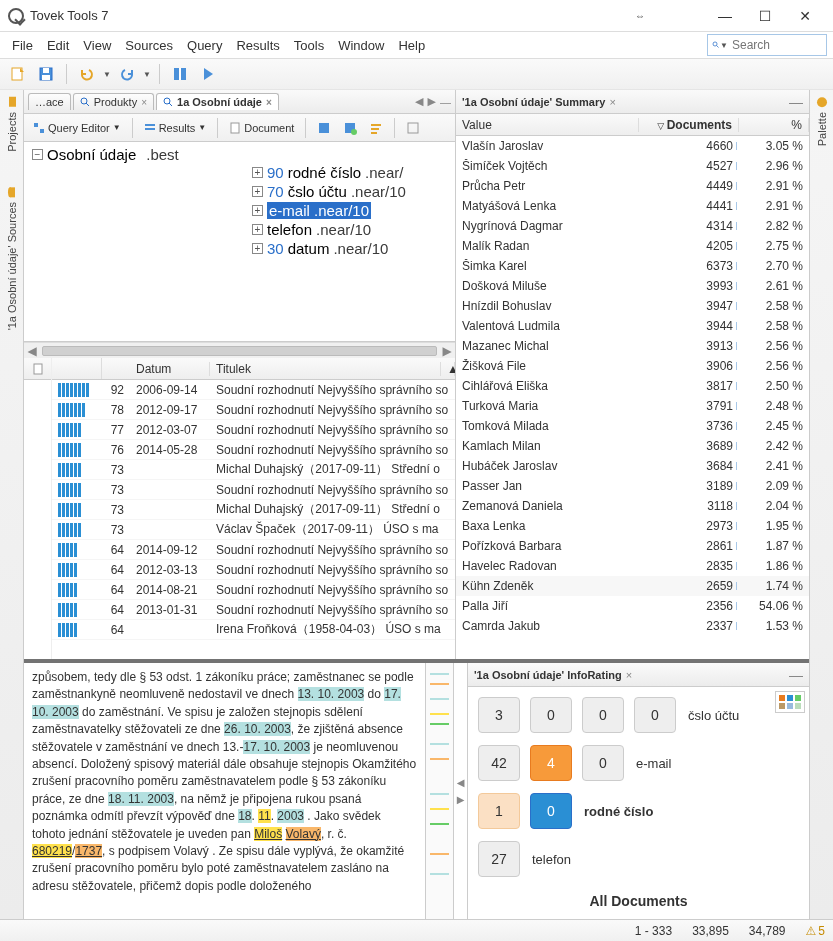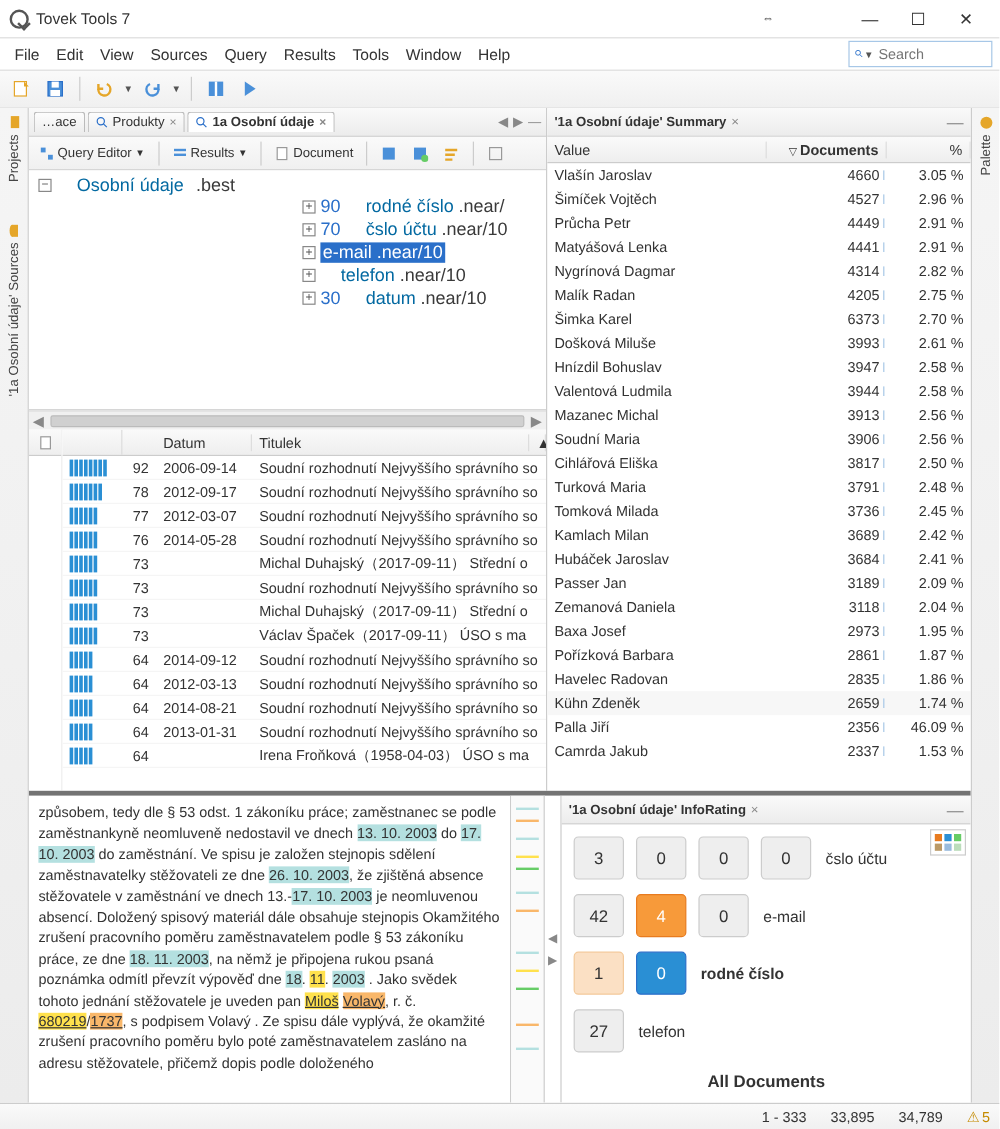--- a/index.html
+++ b/index.html
@@ -33,21 +33,21 @@
 .tab.active { background: #fff; font-weight: bold; }
 .tab .closex { color: #888; font-size: 10px; }
 .tabnav { margin-left: auto; display: flex; gap: 4px; color: #888; font-size: 11px; cursor: pointer; align-items: center; }
 .querytools { height: 28px; border-bottom: 1px solid #ccc; display: flex; align-items: center; padding: 0 4px; gap: 2px; background: linear-gradient(#fafafa,#f0f0f0); }
 .qtbtn { display: flex; align-items: center; gap: 3px; padding: 2px 5px; cursor: pointer; font-size: 11px; border-radius: 2px; }
 .treearea { flex: 0 0 200px; overflow: auto; background: #fff; position: relative; border-bottom: 1px solid #ccc; }
 .treeroot { padding: 4px 8px; font-size: 15px; }
 .treenode { display: flex; align-items: center; gap: 4px; }
 .treechild { margin-left: 220px; display: flex; align-items: center; gap: 4px; padding: 1px 0; font-size: 15px; }
 .boxminus { width: 11px; height: 11px; border: 1px solid #888; display: inline-flex; align-items: center; justify-content: center; font-size: 10px; line-height: 1; color: #555; background: #fff; }
-.orange { color: #0369a1; margin-left: 17px; }
+.orange { color: #000000; }
 .blue { color: #2a6fc9; }
 .dark { color: #3a3a3a; }
 .hl-blue { background: #2a6fc9; color: #fff; padding: 0 2px; }
 .scrolltrack { height: 16px; background: #f0f0f0; border-top: 1px solid #ddd; display: flex; align-items: center; }
 .scrolltrack .arrow { width: 16px; text-align: center; color: #888; cursor: pointer; }
 .scrolltrack .thumb { flex: 1; height: 10px; background: #d0d0d0; border: 1px solid #bbb; border-radius: 2px; margin: 0 2px; }
 .resultarea { flex: 1; display: flex; overflow: hidden; }
 .resultleftcol { width: 28px; border-right: 1px solid #eee; display: flex; flex-direction: column; }
 .resulttable { flex: 1; overflow: hidden; display: flex; flex-direction: column; }
 .tblhead { display: flex; background: linear-gradient(#fafafa,#eee); border-bottom: 1px solid #ccc; height: 22px; align-items: center; font-size: 12px; }
@@ -567,21 +567,21 @@
               <div class="valcol">Valentová Ludmila</div>
               <div class="doccol">3944</div>
               <div class="pctcol">2.58 %</div>
             </div>
             <div class="sumrow">
               <div class="valcol">Mazanec Michal</div>
               <div class="doccol">3913</div>
               <div class="pctcol">2.56 %</div>
             </div>
             <div class="sumrow">
-              <div class="valcol">Soudní Maria</div>
+              <div class="valcol">Žišková File</div>
               <div class="doccol">3906</div>
               <div class="pctcol">2.56 %</div>
             </div>
             <div class="sumrow">
               <div class="valcol">Cihlářová Eliška</div>
               <div class="doccol">3817</div>
               <div class="pctcol">2.50 %</div>
             </div>
             <div class="sumrow">
               <div class="valcol">Turková Maria</div>
@@ -607,21 +607,21 @@
               <div class="valcol">Passer Jan</div>
               <div class="doccol">3189</div>
               <div class="pctcol">2.09 %</div>
             </div>
             <div class="sumrow">
               <div class="valcol">Zemanová Daniela</div>
               <div class="doccol">3118</div>
               <div class="pctcol">2.04 %</div>
             </div>
             <div class="sumrow">
-              <div class="valcol">Baxa Josef</div>
+              <div class="valcol">Baxa Lenka</div>
               <div class="doccol">2973</div>
               <div class="pctcol">1.95 %</div>
             </div>
             <div class="sumrow">
               <div class="valcol">Pořízková Barbara</div>
               <div class="doccol">2861</div>
               <div class="pctcol">1.87 %</div>
             </div>
             <div class="sumrow">
               <div class="valcol">Havelec Radovan</div>
@@ -629,21 +629,21 @@
               <div class="pctcol">1.86 %</div>
             </div>
             <div class="sumrow alt">
               <div class="valcol">Kühn Zdeněk</div>
               <div class="doccol">2659</div>
               <div class="pctcol">1.74 %</div>
             </div>
             <div class="sumrow">
               <div class="valcol">Palla Jiří</div>
               <div class="doccol">2356</div>
-              <div class="pctcol">46.09 %</div>
+              <div class="pctcol">54.06 %</div>
             </div>
             <div class="sumrow">
               <div class="valcol">Camrda Jakub</div>
               <div class="doccol">2337</div>
               <div class="pctcol">1.53 %</div>
             </div>
           </div>
       </div>
     </div>
 

